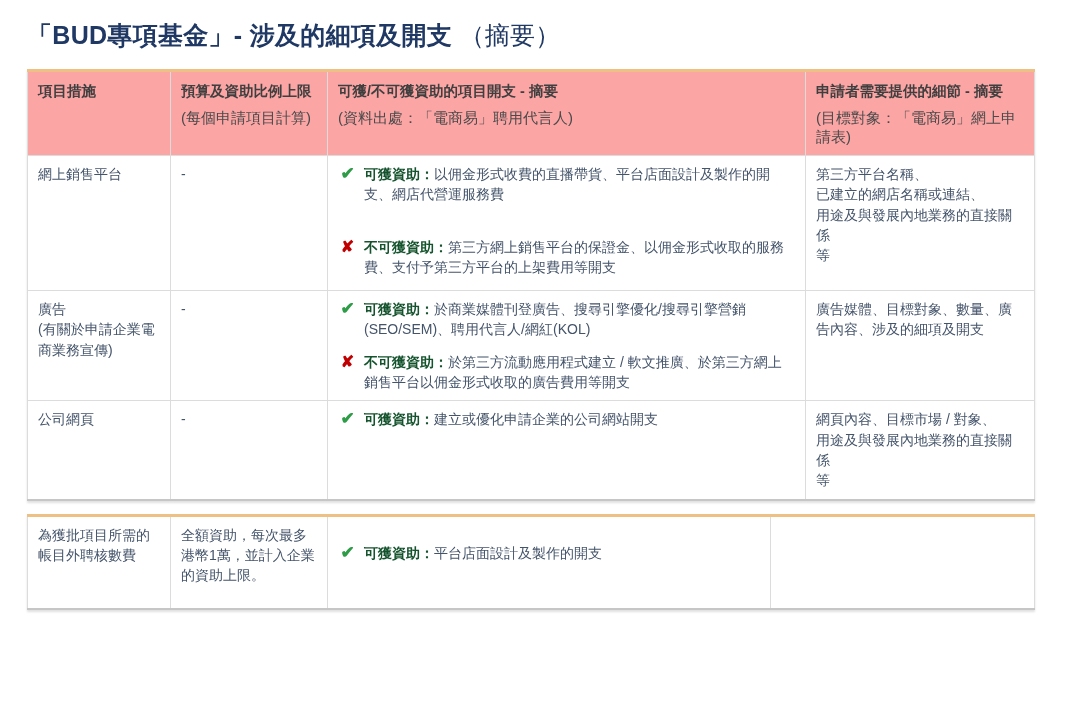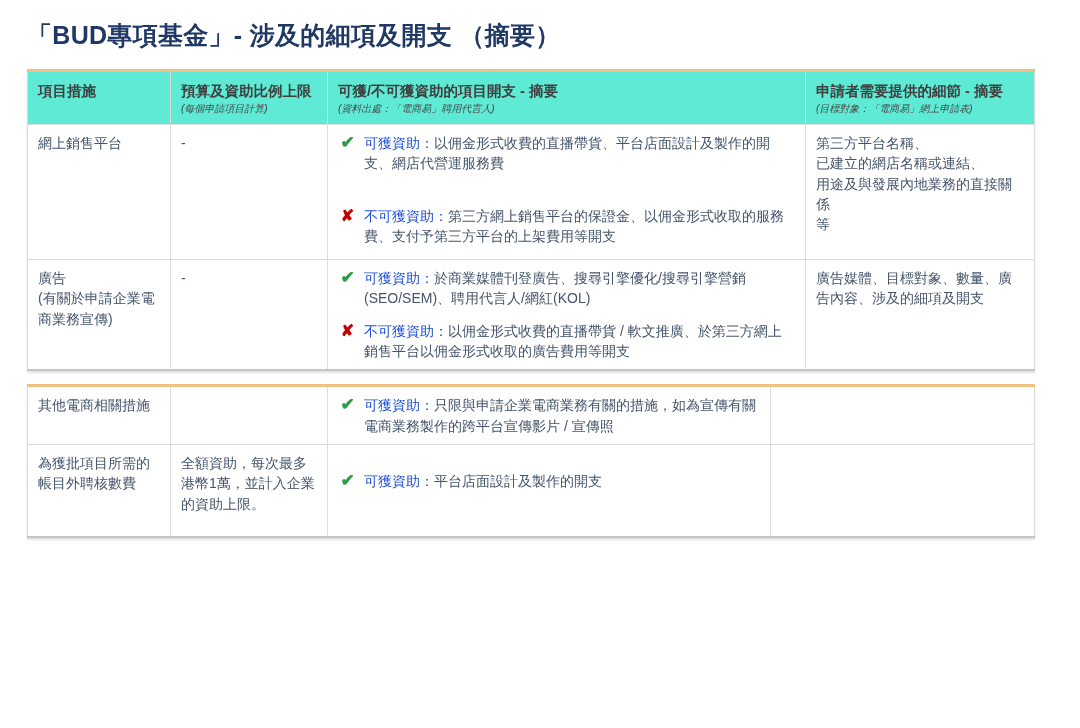--- a/index.html
+++ b/index.html
@@ -7,39 +7,39 @@
     width:1080px; height:728px; overflow:hidden;
     font-family:"Liberation Sans", sans-serif;
     -webkit-font-smoothing:antialiased;
   }
   .page { padding:14px 30px 0 27px; }
 
   h1.title {
     font-size:25px; line-height:1.2; margin:6px 0 19px 0;
     color:#1f3864; font-weight:bold; letter-spacing:0.3px;
   }
-  h1.title .light { font-weight:700; }
+  h1.title .light { font-weight:400; }
 
   table.tbl {
     border-collapse:collapse; table-layout:fixed; width:1007px;
     border-top:3px solid #eec083;
     box-shadow:0 2px 2px rgba(0,0,0,0.12);
   }
   table.t2 { margin-top:13px; }
 
   .tbl th, .tbl td {
     border-left:1px solid #dcdcdc; border-right:1px solid #dcdcdc;
     border-bottom:1px solid #dcdcdc;
     vertical-align:top; text-align:left;
   }
   .tbl tr:last-child td { border-bottom:2px solid #c6c6c6; }
 
-  thead th { background:#5eead4; padding:10px 10px 8px 10px; color:#3f3f3f; }
+  thead th { background:#fca5a5; padding:10px 10px 8px 10px; color:#3f3f3f; }
   .h-title { font-size:14.5px; font-weight:bold; line-height:1.25; }
-  .h-sub   { font-size:10px; font-weight:400; margin-top:2px; color:#4a4a4a;font-style:italic; }
+  .h-sub   { font-size:15px; font-weight:400; margin-top:9px; color:#4a4a4a; }
 
   td { padding:8px 10px; font-size:14px; color:#44546a; line-height:1.45; }
   .c-measure, .c-details { white-space:pre-line; }
 
   
   .t1 .r1 td { height:118px; }
   .t1 .r2 td { height:93px; }
   .t1 .r3 td { height:61px; }
   .t1 .r4 td { height:73px; }
   .t2 .r1 td { height:35px; }
@@ -49,21 +49,21 @@
   .t1 .cw1 { width:143px; } .t1 .cw2 { width:157px; }
   .t1 .cw3 { width:478px; } .t1 .cw4 { width:229px; }
   .t2 .cw1 { width:143px; } .t2 .cw2 { width:157px; }
   .t2 .cw3 { width:443px; } .t2 .cw4 { width:264px; }
 
   .item { display:flex; gap:7px; align-items:flex-start; }
   .ic { flex:0 0 19px; width:19px; text-align:center; font-weight:bold; }
   .ic.check { color:#2e9b47; font-size:17px; line-height:1.15; }
   .ic.cross { color:#c00000; font-size:16px; line-height:1.2; }
   .itx { margin:0; }
-  .lbl { color:#1d4ed8; font-weight:normal; }
+  .lbl { color:#14532d; font-weight:bold; }
   .mt-lg  { margin-top:32px; }
   .mt-sm  { margin-top:12px; }
   .mt-mid { margin-top:18px; }
 </style>
 </head>
 <body>
 
 <div class="page">
 
   <h1 class="title"><span>「BUD專項基金」- 涉及的細項及開支 </span><span class="light">（摘要）</span></h1>
@@ -118,49 +118,51 @@
         <td class="c-measure">廣告
 (有關於申請企業電商業務宣傳)</td>
         <td class="c-budget">-</td>
         <td class="c-items">
           <div class="item">
             <span class="ic check">✔</span>
             <p class="itx"><b class="lbl">可獲資助：</b><span>於商業媒體刊登廣告、搜尋引擎優化/搜尋引擎營銷(SEO/SEM)、聘用代言人/網紅(KOL)</span></p>
           </div>
           <div class="item mt-sm">
             <span class="ic cross">✘</span>
-            <p class="itx"><b class="lbl">不可獲資助：</b><span>以佣金形式收費的直播帶貨 / 軟文推廣、於第三方網上銷售平台以佣金形式收取的廣告費用等開支</span></p>
+            <p class="itx"><b class="lbl">不可獲資助：</b><span>於第三方流動應用程式建立 / 軟文推廣、於第三方網上銷售平台以佣金形式收取的廣告費用等開支</span></p>
           </div>
         </td>
         <td class="c-details">廣告媒體、目標對象、數量、廣告內容、涉及的細項及開支</td>
       </tr>
 
 
+      <tr class="r4">
+        <td class="c-measure">公司網頁</td>
+        <td class="c-budget">-</td>
+        <td class="c-items">
+          <div class="item">
+            <span class="ic check">✔</span>
+            <p class="itx"><b class="lbl">可獲資助：</b><span>建立或優化申請企業的公司網站開支</span></p>
+          </div>
+        </td>
+        <td class="c-details">網頁內容、目標市場 / 對象、
+用途及與發展內地業務的直接關係
+等</td>
+      </tr>
     </tbody>
   </table>
 
   <table class="tbl t2">
     <colgroup>
         <col class="cw1">
         <col class="cw2">
         <col class="cw3">
         <col class="cw4">
       </colgroup>
     <tbody>
-      <tr class="r1">
-        <td class="c-measure">其他電商相關措施</td>
-        <td class="c-budget"></td>
-        <td class="c-items">
-          <div class="item">
-            <span class="ic check">✔</span>
-            <p class="itx"><b class="lbl">可獲資助：</b><span>只限與申請企業電商業務有關的措施，如為宣傳有關電商業務製作的跨平台宣傳影片 / 宣傳照</span></p>
-          </div>
-        </td>
-        <td class="c-details"></td>
-      </tr>
 
       <tr class="r2">
         <td class="c-measure">為獲批項目所需的帳目外聘核數費</td>
         <td class="c-budget">全額資助，每次最多港幣1萬，並計入企業的資助上限。</td>
         <td class="c-items">
           <div class="item mt-mid">
             <span class="ic check">✔</span>
             <p class="itx"><b class="lbl">可獲資助：</b><span>平台店面設計及製作的開支</span></p>
           </div>
         </td>

